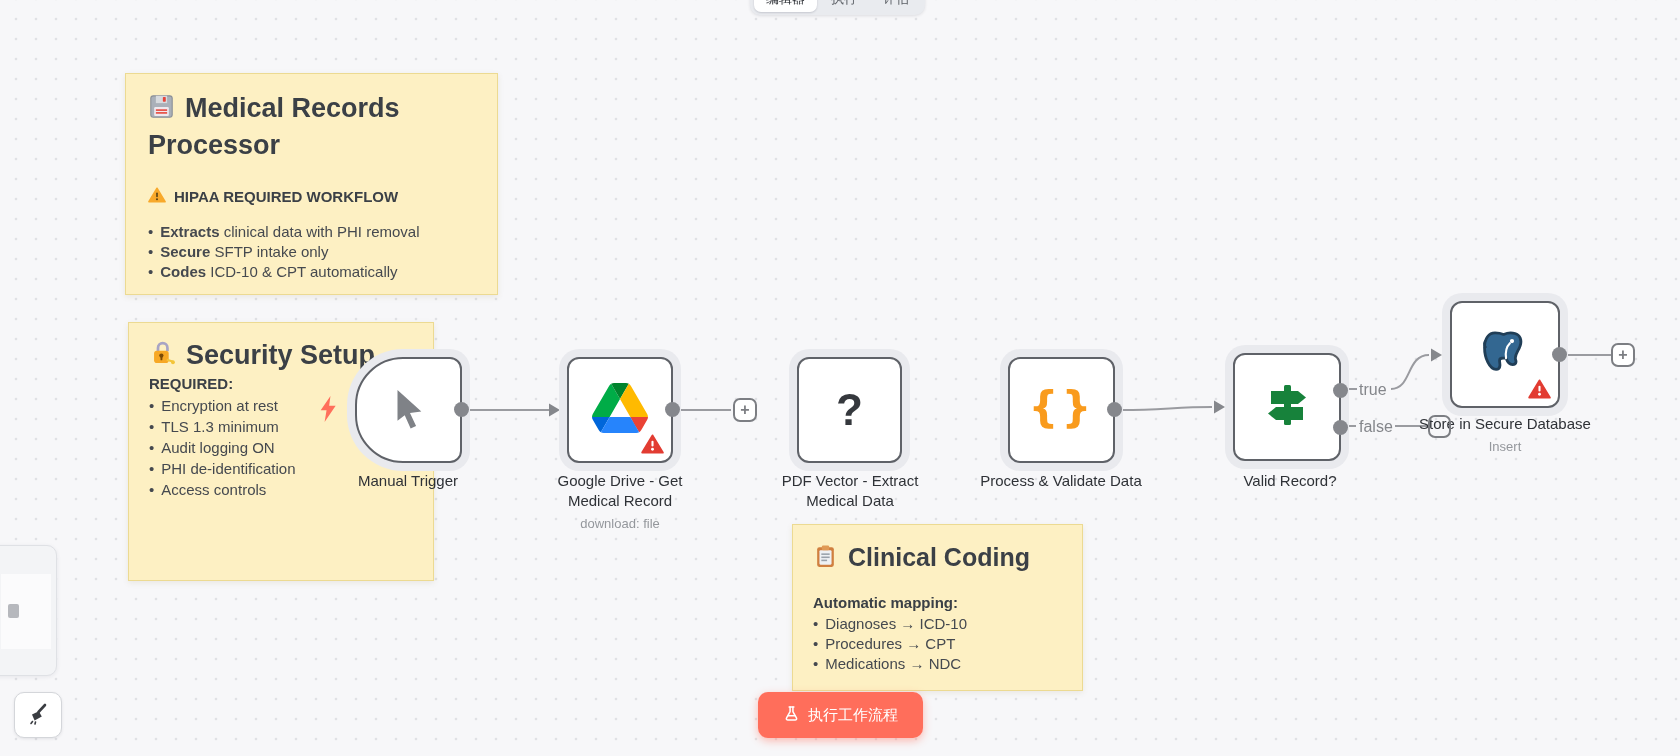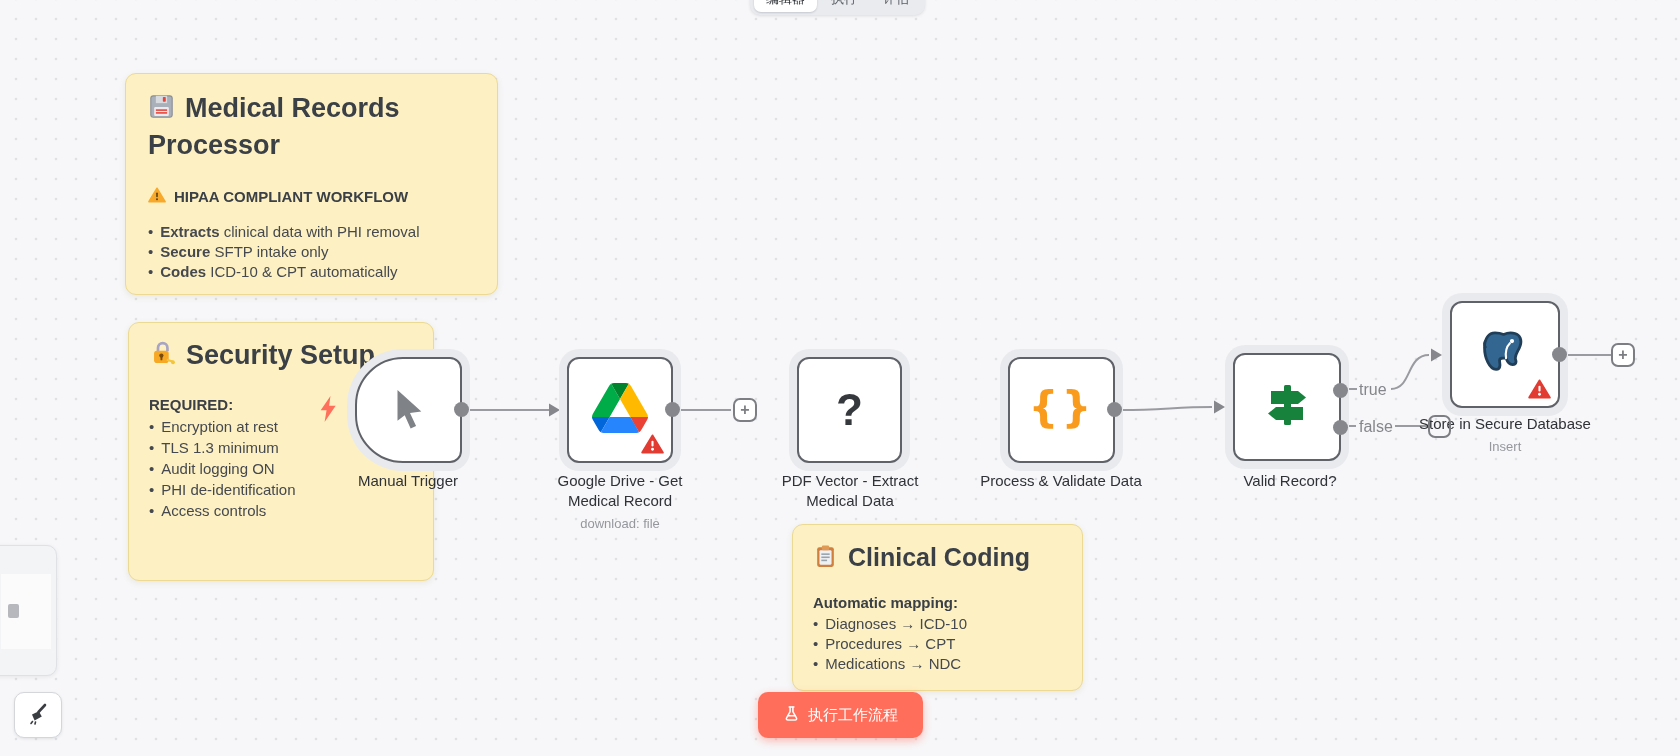--- a/index.html
+++ b/index.html
@@ -12,33 +12,33 @@
     background-size:20px 20px; background-position:6px 9px;
   }
   
   #tabbar { position:absolute; left:750px; top:-17px; height:32px; z-index:6;
     background:#e9ebef; border-radius:10px; display:flex; align-items:center;
     padding:4px; gap:2px; box-shadow:0 1px 3px rgba(40,40,60,.12); }
   .tab { font-size:13px; color:#5d6167; padding:4px 12px; border-radius:7px; white-space:nowrap; }
   .tab.active { background:#ffffff; color:#2f3237; box-shadow:0 1px 2px rgba(40,40,60,.18); }
   
   .sticky { position:absolute; background:#fdf0c3; border:1px solid #ecda92;
-    border-radius:11px; z-index:1; overflow:hidden; box-shadow:0 2px 6px rgba(120,100,30,.10); }
+    border-radius:0; z-index:1; overflow:hidden; box-shadow:0 2px 6px rgba(120,100,30,.10); }
   .sticky h2 { font-size:27px; font-weight:bold; color:#3b4046; line-height:34px;
     display:block; }
   .sticky h2 .ticon { display:inline-block; vertical-align:-3px; margin-right:10px; }
   .sticky .heading { font-weight:bold; font-size:15px; color:#3b4046; }
   .sticky ul { list-style:none; }
   .sticky li { font-size:15px; color:#45494f; line-height:20px; }
   .sticky li::before { content:"•"; margin-right:7px; }
   #sticky-medical { left:125px; top:73px; width:373px; height:222px; padding:17px 22px; }
   #sticky-medical .heading { margin-top:25px; display:flex; align-items:center; gap:8px; }
   #sticky-medical ul { margin-top:16px; }
   #sticky-security { left:128px; top:322px; width:306px; height:259px; padding:15px 20px; }
-  #sticky-security .heading { margin-top:21px; }
+  #sticky-security .heading { }
   #sticky-security ul { margin-top:3px; }
   #sticky-security li { line-height:21px; }
   #sticky-clinical { left:792px; top:524px; width:291px; height:167px; padding:15px 20px; }
   #sticky-clinical h2 { font-size:25px; }
   #sticky-clinical .heading { margin-top:17px; }
   #sticky-clinical ul { margin-top:3px; }
   
   #edges { position:absolute; left:0; top:0; z-index:2; }
   
   .node { position:absolute; background:#ffffff; border:2px solid #5f6268;
@@ -124,21 +124,21 @@
       </span><span>Medical Records Processor</span>
     </h2>
     <div class="heading">
       <span>
         <svg width="18" height="16" viewBox="0 0 24 21">
             <path d="M12 1.5 L22.8 19.5 H1.2 Z" fill="#f8a92b" stroke="#f8a92b" stroke-width="2" stroke-linejoin="round"></path>
             <rect x="10.9" y="7" width="2.2" height="6.5" rx="1.1" fill="#5b4414"></rect>
             <circle cx="12" cy="16.2" r="1.4" fill="#5b4414"></circle>
           </svg>
       </span>
-      <span>HIPAA COMPLIANT WORKFLOW</span>
+      <span>HIPAA REQUIRED WORKFLOW</span>
     </div>
     <ul>
       <li><b>Extracts</b><span> clinical data with PHI removal</span></li>
       <li><b>Secure</b><span> SFTP intake only</span></li>
       <li><b>Codes</b><span> ICD-10 &amp; CPT automatically</span></li>
     </ul>
   </div>
 
   <div class="sticky" id="sticky-security">
     <h2>

